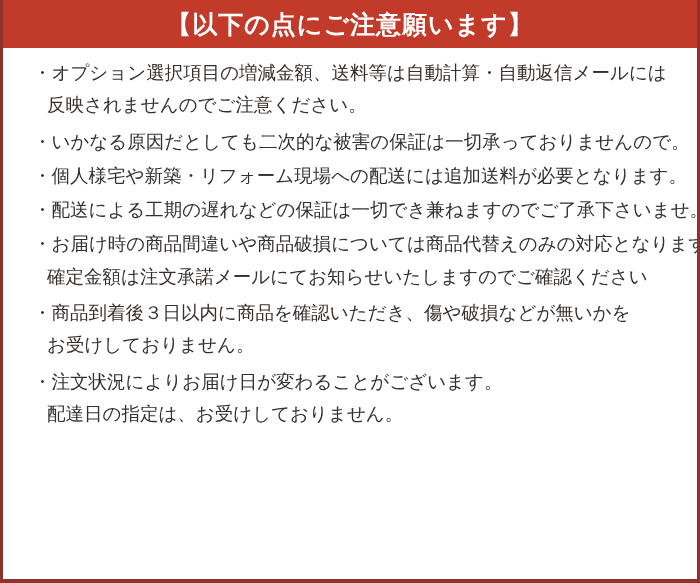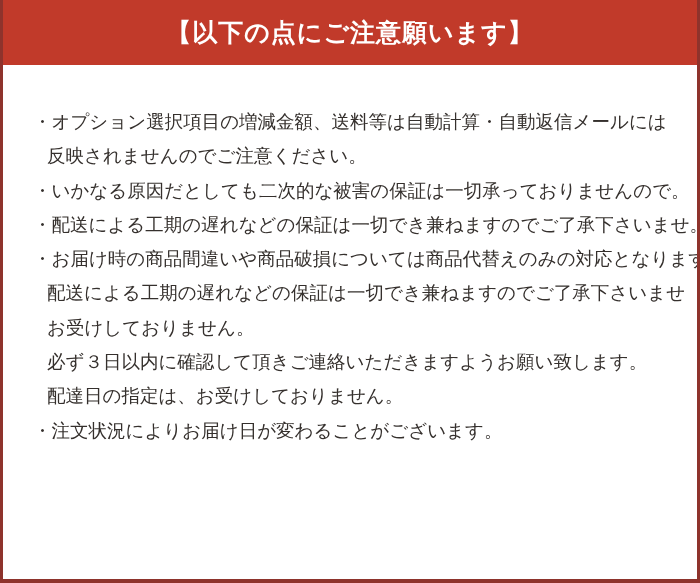--- a/index.html
+++ b/index.html
@@ -20,59 +20,61 @@
     width: 700px;
     height: 583px;
     background: var(--body-bg);
     border-left: 3px solid var(--frame-border);
     border-right: 3px solid var(--frame-border);
     border-bottom: 4px solid var(--frame-border);
     overflow: hidden;
   }
   .notice-header {
     margin: 0 -3px;
-    height: 65px;
+    height: 48px;
     background: var(--header-bg);
     display: flex;
     align-items: center;
     justify-content: center;
   }
   .notice-title {
     color: var(--header-text);
     font-size: 25px;
     font-weight: bold;
     letter-spacing: 1px;
     line-height: 1;
   }
   .notice-body {
-    padding: 40px 8px 0 30px;
+    padding: 8px 8px 0 30px;
   }
   .line {
     color: var(--body-text);
     font-size: 18.5px;
     line-height: 34.3px;
     white-space: nowrap;
     letter-spacing: 0;
   }
   .line.indent {
     padding-left: 14px;
+    font-family: Liberation Mono, monospace;
   }
 </style>
 </head>
 <body>
 
 <div class="notice-panel">
   <div class="notice-header">
     <span class="notice-title">【以下の点にご注意願います】</span>
   </div>
   <div class="notice-body">
       <div class="line">・オプション選択項目の増減金額、送料等は自動計算・自動返信メールには</div>
       <div class="line indent">反映されませんのでご注意ください。</div>
       <div class="line">・いかなる原因だとしても二次的な被害の保証は一切承っておりませんので。</div>
+      <div class="line">・個人様宅や新築・リフォーム現場への配送には追加送料が必要となります。</div>
       <div class="line">・配送による工期の遅れなどの保証は一切でき兼ねますのでご了承下さいませ。</div>
       <div class="line">・お届け時の商品間違いや商品破損については商品代替えのみの対応となります。</div>
-      <div class="line indent">配送による工期の遅れなどの保証は一切でき兼ねますのでご了承下さいませ</div>
+      <div class="line indent">確定金額は注文承諾メールにてお知らせいたしますのでご確認ください</div>
+      <div class="line">・商品到着後３日以内に商品を確認いただき、傷や破損などが無いかを</div>
       <div class="line indent">お受けしておりません。</div>
-      <div class="line indent">必ず３日以内に確認して頂きご連絡いただきますようお願い致します。</div>
+      <div class="line">・注文状況によりお届け日が変わることがございます。</div>
       <div class="line indent">配達日の指定は、お受けしておりません。</div>
-      <div class="line">・注文状況によりお届け日が変わることがございます。</div>
     </div>
 </div>
 
 </body></html>

